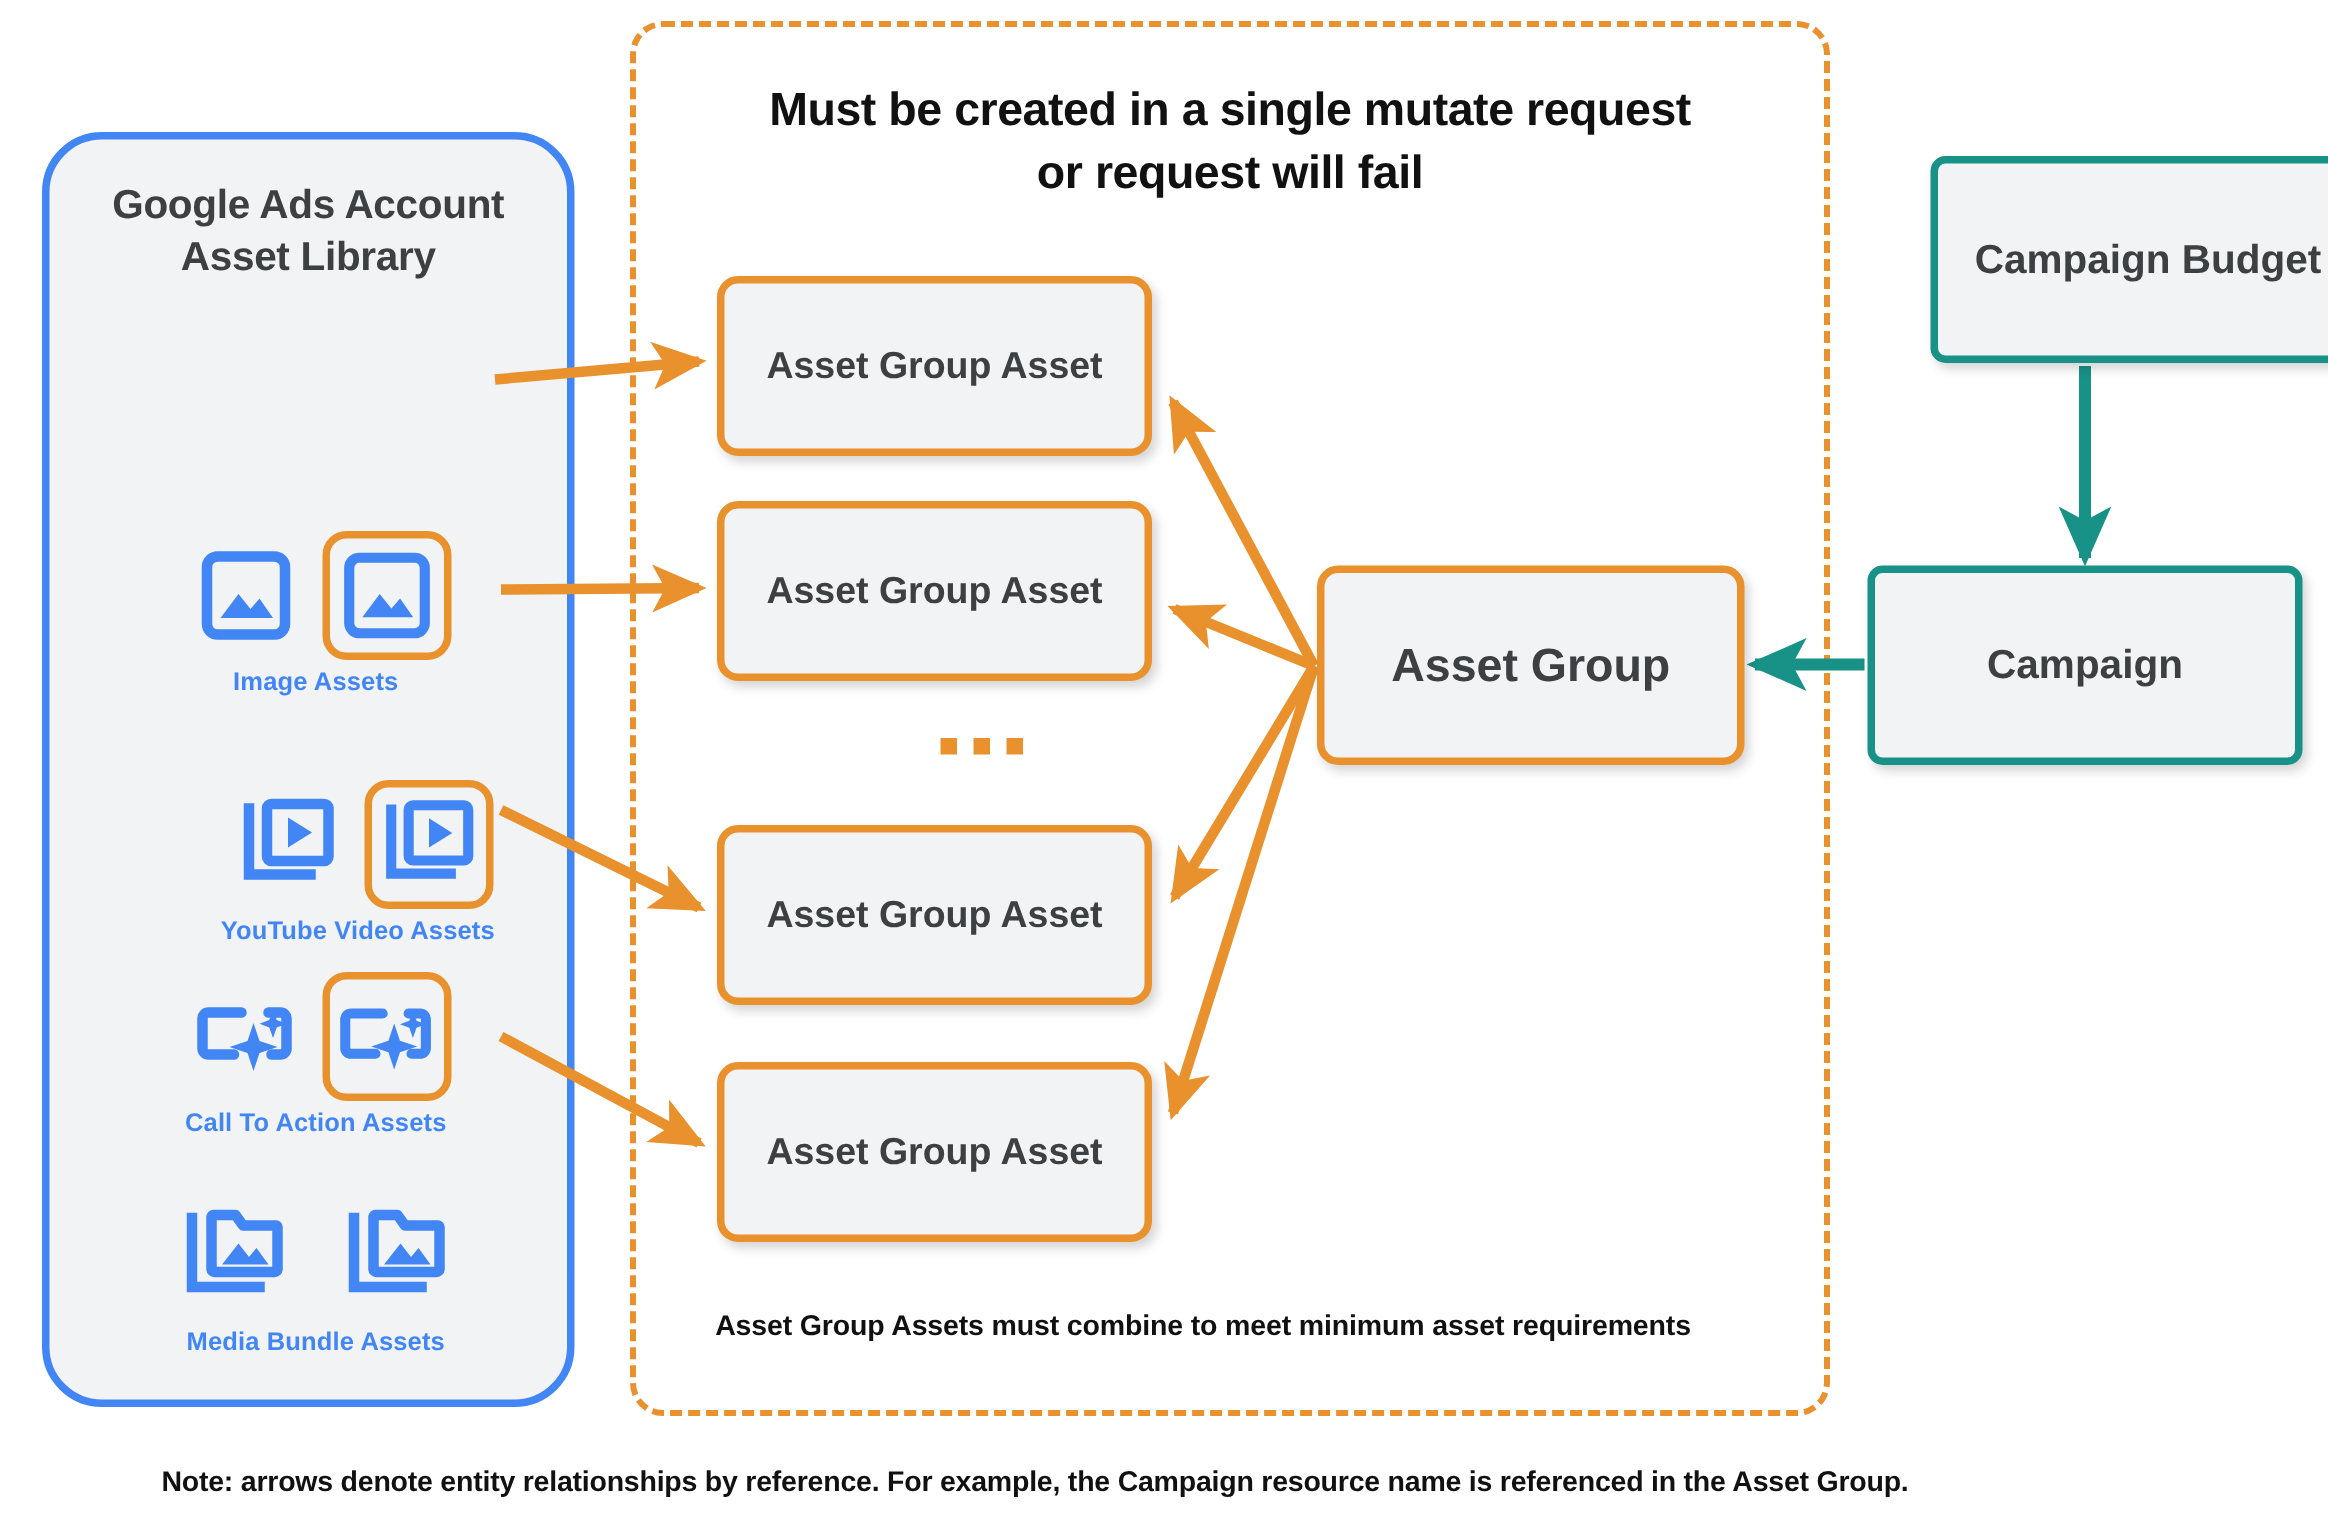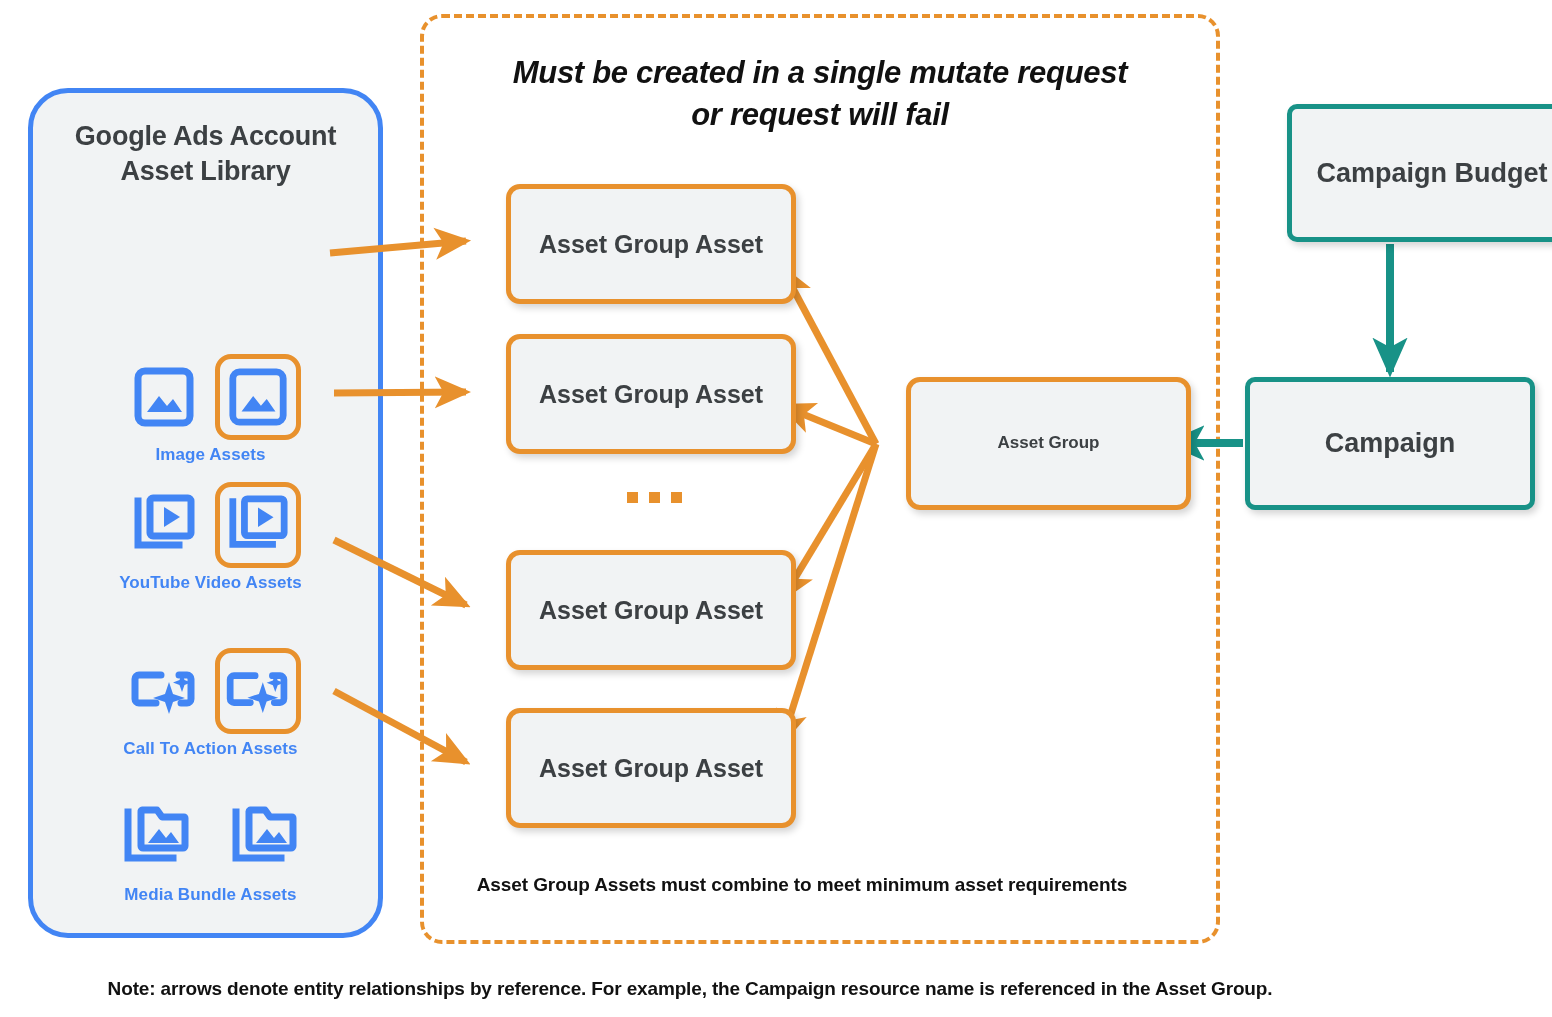--- a/index.html
+++ b/index.html
@@ -40,34 +40,34 @@
   }
 
   
   .node{
     position:absolute;background:#F1F3F4;box-sizing:border-box;
     display:flex;align-items:center;justify-content:center;text-align:center;
     color:#3C4043;font-weight:700;line-height:1.22;
     box-shadow:3px 4px 7px rgba(0,0,0,0.17);
     z-index:6;
   }
-  .node.orange{border:5px solid #E8912D;border-radius:14px;margin-left:28px;}
+  .node.orange{border:5px solid #E8912D;border-radius:14px;}
   .node.teal{border:5px solid #189287;border-radius:10px;}
 
   .aga{width:290px;height:120px;left:478px;font-size:25px;}
   .aga-1{top:184px;} .aga-2{top:334px;} .aga-3{top:550px;} .aga-4{top:708px;}
 
-  .asset-group-node{left:878px;top:377px;width:285px;height:133px;font-size:17px;}
+  .asset-group-node{left:878px;top:377px;width:285px;height:133px;font-size:31px;}
   .campaign-budget-node{left:1245px;top:104px;width:290px;height:138px;font-size:27px;margin-left:42px;}
   .campaign-node{left:1245px;top:377px;width:290px;height:133px;font-size:27px;}
 
   
   .mutate-heading{
     position:absolute;left:440px;top:52px;width:760px;text-align:center;
-    font-size:31px;font-weight:700;font-style:italic;color:#111111;
+    font-size:31px;font-weight:700;color:#111111;
     line-height:1.35;letter-spacing:-0.3px;z-index:4;
   }
   .mutate-footnote{
     position:absolute;left:412px;top:874px;width:780px;text-align:center;
     font-size:19px;font-weight:700;color:#111111;letter-spacing:-0.1px;z-index:4;
   }
   .page-note{
     position:absolute;left:0;top:978px;width:1380px;text-align:center;
     font-size:19px;font-weight:700;color:#111111;letter-spacing:-0.15px;z-index:4;
   }
@@ -101,21 +101,21 @@
         <div class="icon-wrap highlight">
           <svg width="62" height="62" viewBox="0 0 64 64" aria-hidden="true">
             <rect x="6" y="6" width="52" height="52" rx="7" fill="none" stroke="#4285F4" stroke-width="7"></rect>
             <path d="M15 47 L27 31 L35 41 L41 34 L50 47 Z" fill="#4285F4"></path>
           </svg>
         </div>
       </div>
       <div class="asset-caption">Image Assets</div>
     </div>
 
-    <div class="asset-row" style="top:386px;">
+    <div class="asset-row" style="top:424px;margin-left:28px;">
       <div class="asset-icons">
         <div class="icon-wrap">
           <svg width="66" height="64" viewBox="0 0 66 64" aria-hidden="true">
             <path d="M7 8 L7 52 L48 52" fill="none" stroke="#4285F4" stroke-width="7" stroke-linecap="square"></path>
             <rect x="19" y="5" width="41" height="38" rx="3" fill="none" stroke="#4285F4" stroke-width="7"></rect>
             <path d="M33 14 L49 24 L33 34 Z" fill="#4285F4"></path>
           </svg>
         </div>
         <div class="icon-wrap highlight">
           <svg width="64" height="62" viewBox="0 0 66 64" aria-hidden="true">

